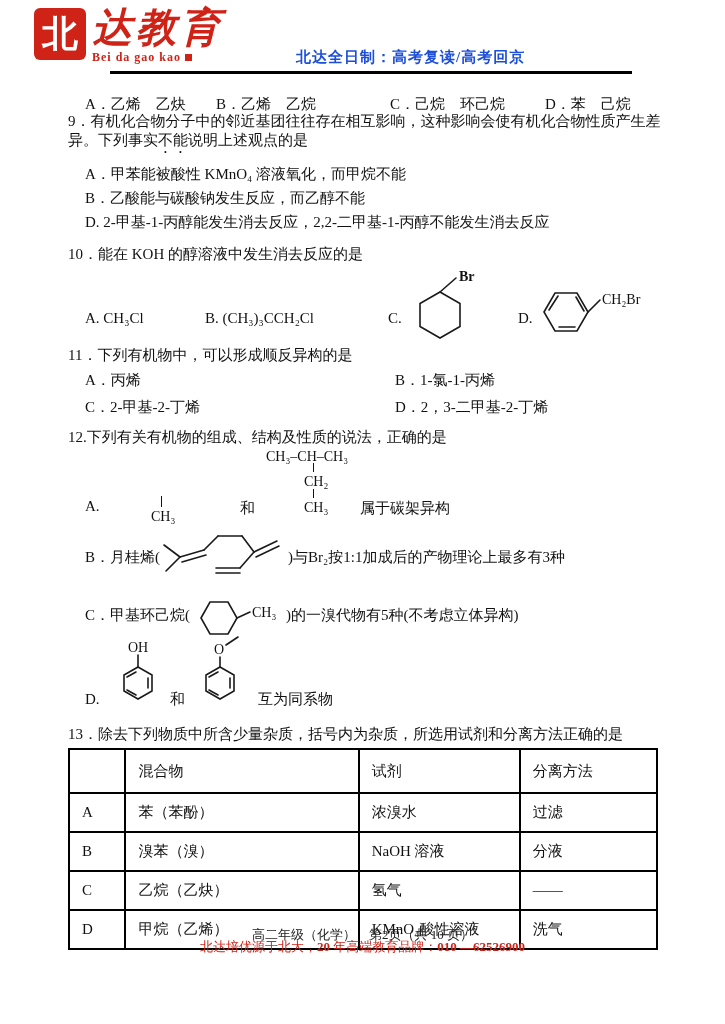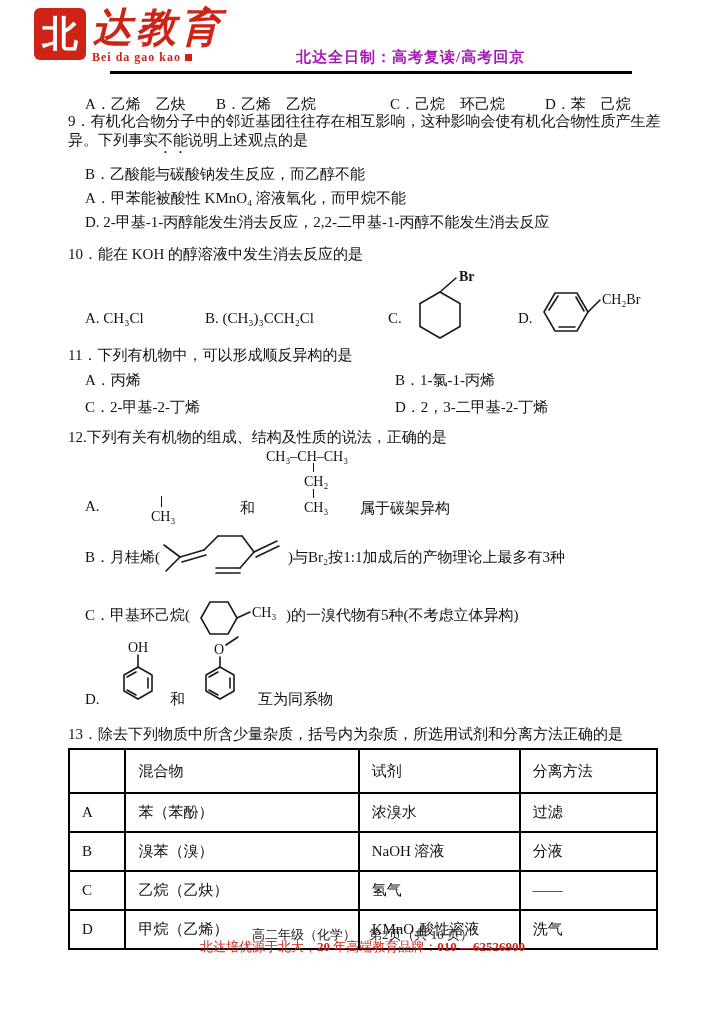--- a/index.html
+++ b/index.html
@@ -22,21 +22,21 @@
   }
   .logo-text-col{margin-left:6px;}
   .wordmark{
     color:#cf2318;font-size:40px;font-weight:bold;line-height:40px;
     font-style:italic;letter-spacing:4px;font-family:"Liberation Serif",serif;
   }
   .logo-sub{color:#cf2318;font-size:12px;font-weight:bold;margin-top:2px;letter-spacing:1px;}
   .logo-sub .sq{display:inline-block;width:7px;height:7px;background:#cf2318;margin-left:4px;}
   .slogan{
     position:absolute;top:48px;left:296px;
-    color:#a21caf;font-size:15px;font-weight:bold;letter-spacing:1px;
+    color:#1d4ed8;font-size:15px;font-weight:bold;letter-spacing:1px;
   }
   .header-rule{position:absolute;top:71px;left:110px;width:522px;height:3px;background:#000;}
   
   .content{position:absolute;top:86px;left:68px;width:594px;font-size:15px;line-height:19px;}
   .stem{margin:0;}
   .em-dots{-webkit-text-emphasis:filled dot;-webkit-text-emphasis-position:under right;
            text-emphasis:filled dot;text-emphasis-position:under right;}
   
   .q8-opts{position:relative;height:21px;margin-top:5px;}
   .q8-opts span{position:absolute;top:4px;white-space:nowrap;}
@@ -107,22 +107,22 @@
       <span style="left:17px">A．乙烯　乙炔</span>
       <span style="left:148px">B．乙烯　乙烷</span>
       <span style="left:322px">C．己烷　环己烷</span>
       <span style="left:477px">D．苯　己烷</span>
     </div>
 
     <p class="stem"><span>9．有机化合物分子中的邻近基团往往存在相互影响，这种影响会使有机化合物性质产生差</span><br>
       <span>异。下列事实</span><span class="em-dots">不能</span><span>说明上述观点的是</span>
     </p>
     <div class="q9-opts">
+      <div>A．甲苯能被酸性 KMnO₄ 溶液氧化，而甲烷不能</div>
       <div>B．乙酸能与碳酸钠发生反应，而乙醇不能</div>
-      <div>A．甲苯能被酸性 KMnO₄ 溶液氧化，而甲烷不能</div>
       <div>D. 2-甲基-1-丙醇能发生消去反应，2,2-二甲基-1-丙醇不能发生消去反应</div>
     </div>
 
     <p class="stem q10-stem">10．能在 KOH 的醇溶液中发生消去反应的是</p>
     <div class="q10-row">
       <span class="txt" style="left:17px">A. CH₃Cl</span>
       <span class="txt" style="left:137px">B. (CH₃)₃CCH₂Cl</span>
       <span class="txt" style="left:320px">C.</span>
 
       <svg style="left:336px;top:2px" width="82" height="80" viewBox="0 0 82 80">

